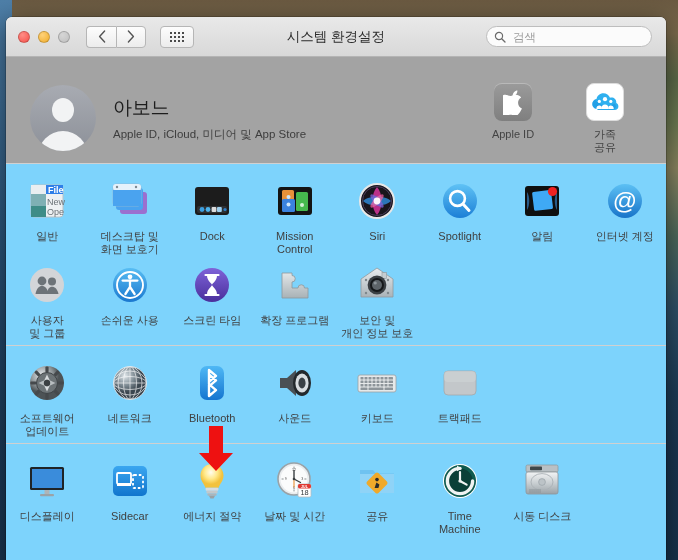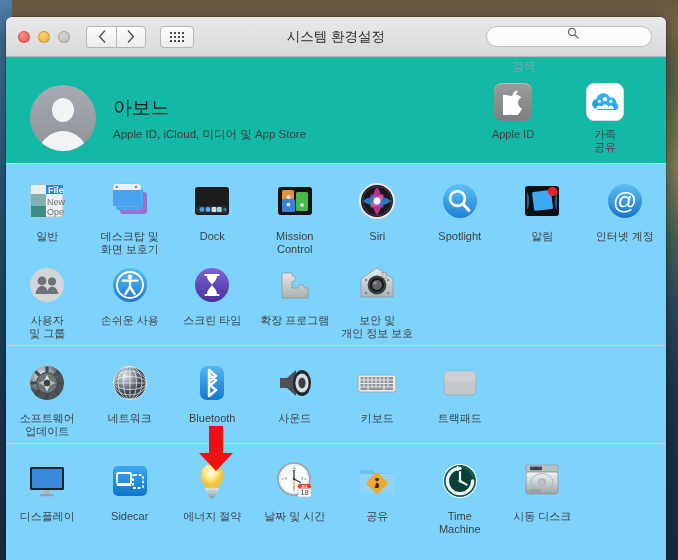--- a/index.html
+++ b/index.html
@@ -120,39 +120,38 @@
     position: relative;
     z-index: 2;
   }
   #search-field {
     width: 166px; height: 21px;
     background: #fbfbfb;
     border: 1px solid #bdbdbd;
     border-radius: 11px;
     display: flex; align-items: center;
     padding-left: 7px;
-    gap: 21px;
-    flex-direction: column;
+    gap: 7px;
   }
   #search-field svg { flex: 0 0 auto; }
   #search-input {
     border: none; outline: none; background: transparent;
     font-size: 11.5px; color: #333; width: 120px;
     font-family: inherit;
   }
   #search-input::placeholder { color: #9b9b9b; }
 
   
   #account-row {
     flex: 0 0 107px;
     display: flex;
     align-items: center;
     padding: 16px 22px 0 24px;
     border-bottom: 1px solid #d0d0d0;
-    background: #14b8a6;
+    background: #a3a3a3;
   }
   #avatar {
     width: 66px; height: 66px;
     border-radius: 50%;
     background: linear-gradient(180deg, #a8abb2 0%, #8d9199 100%);
     position: relative;
     overflow: hidden;
     flex: 0 0 66px;
   }
   #avatar .head {

